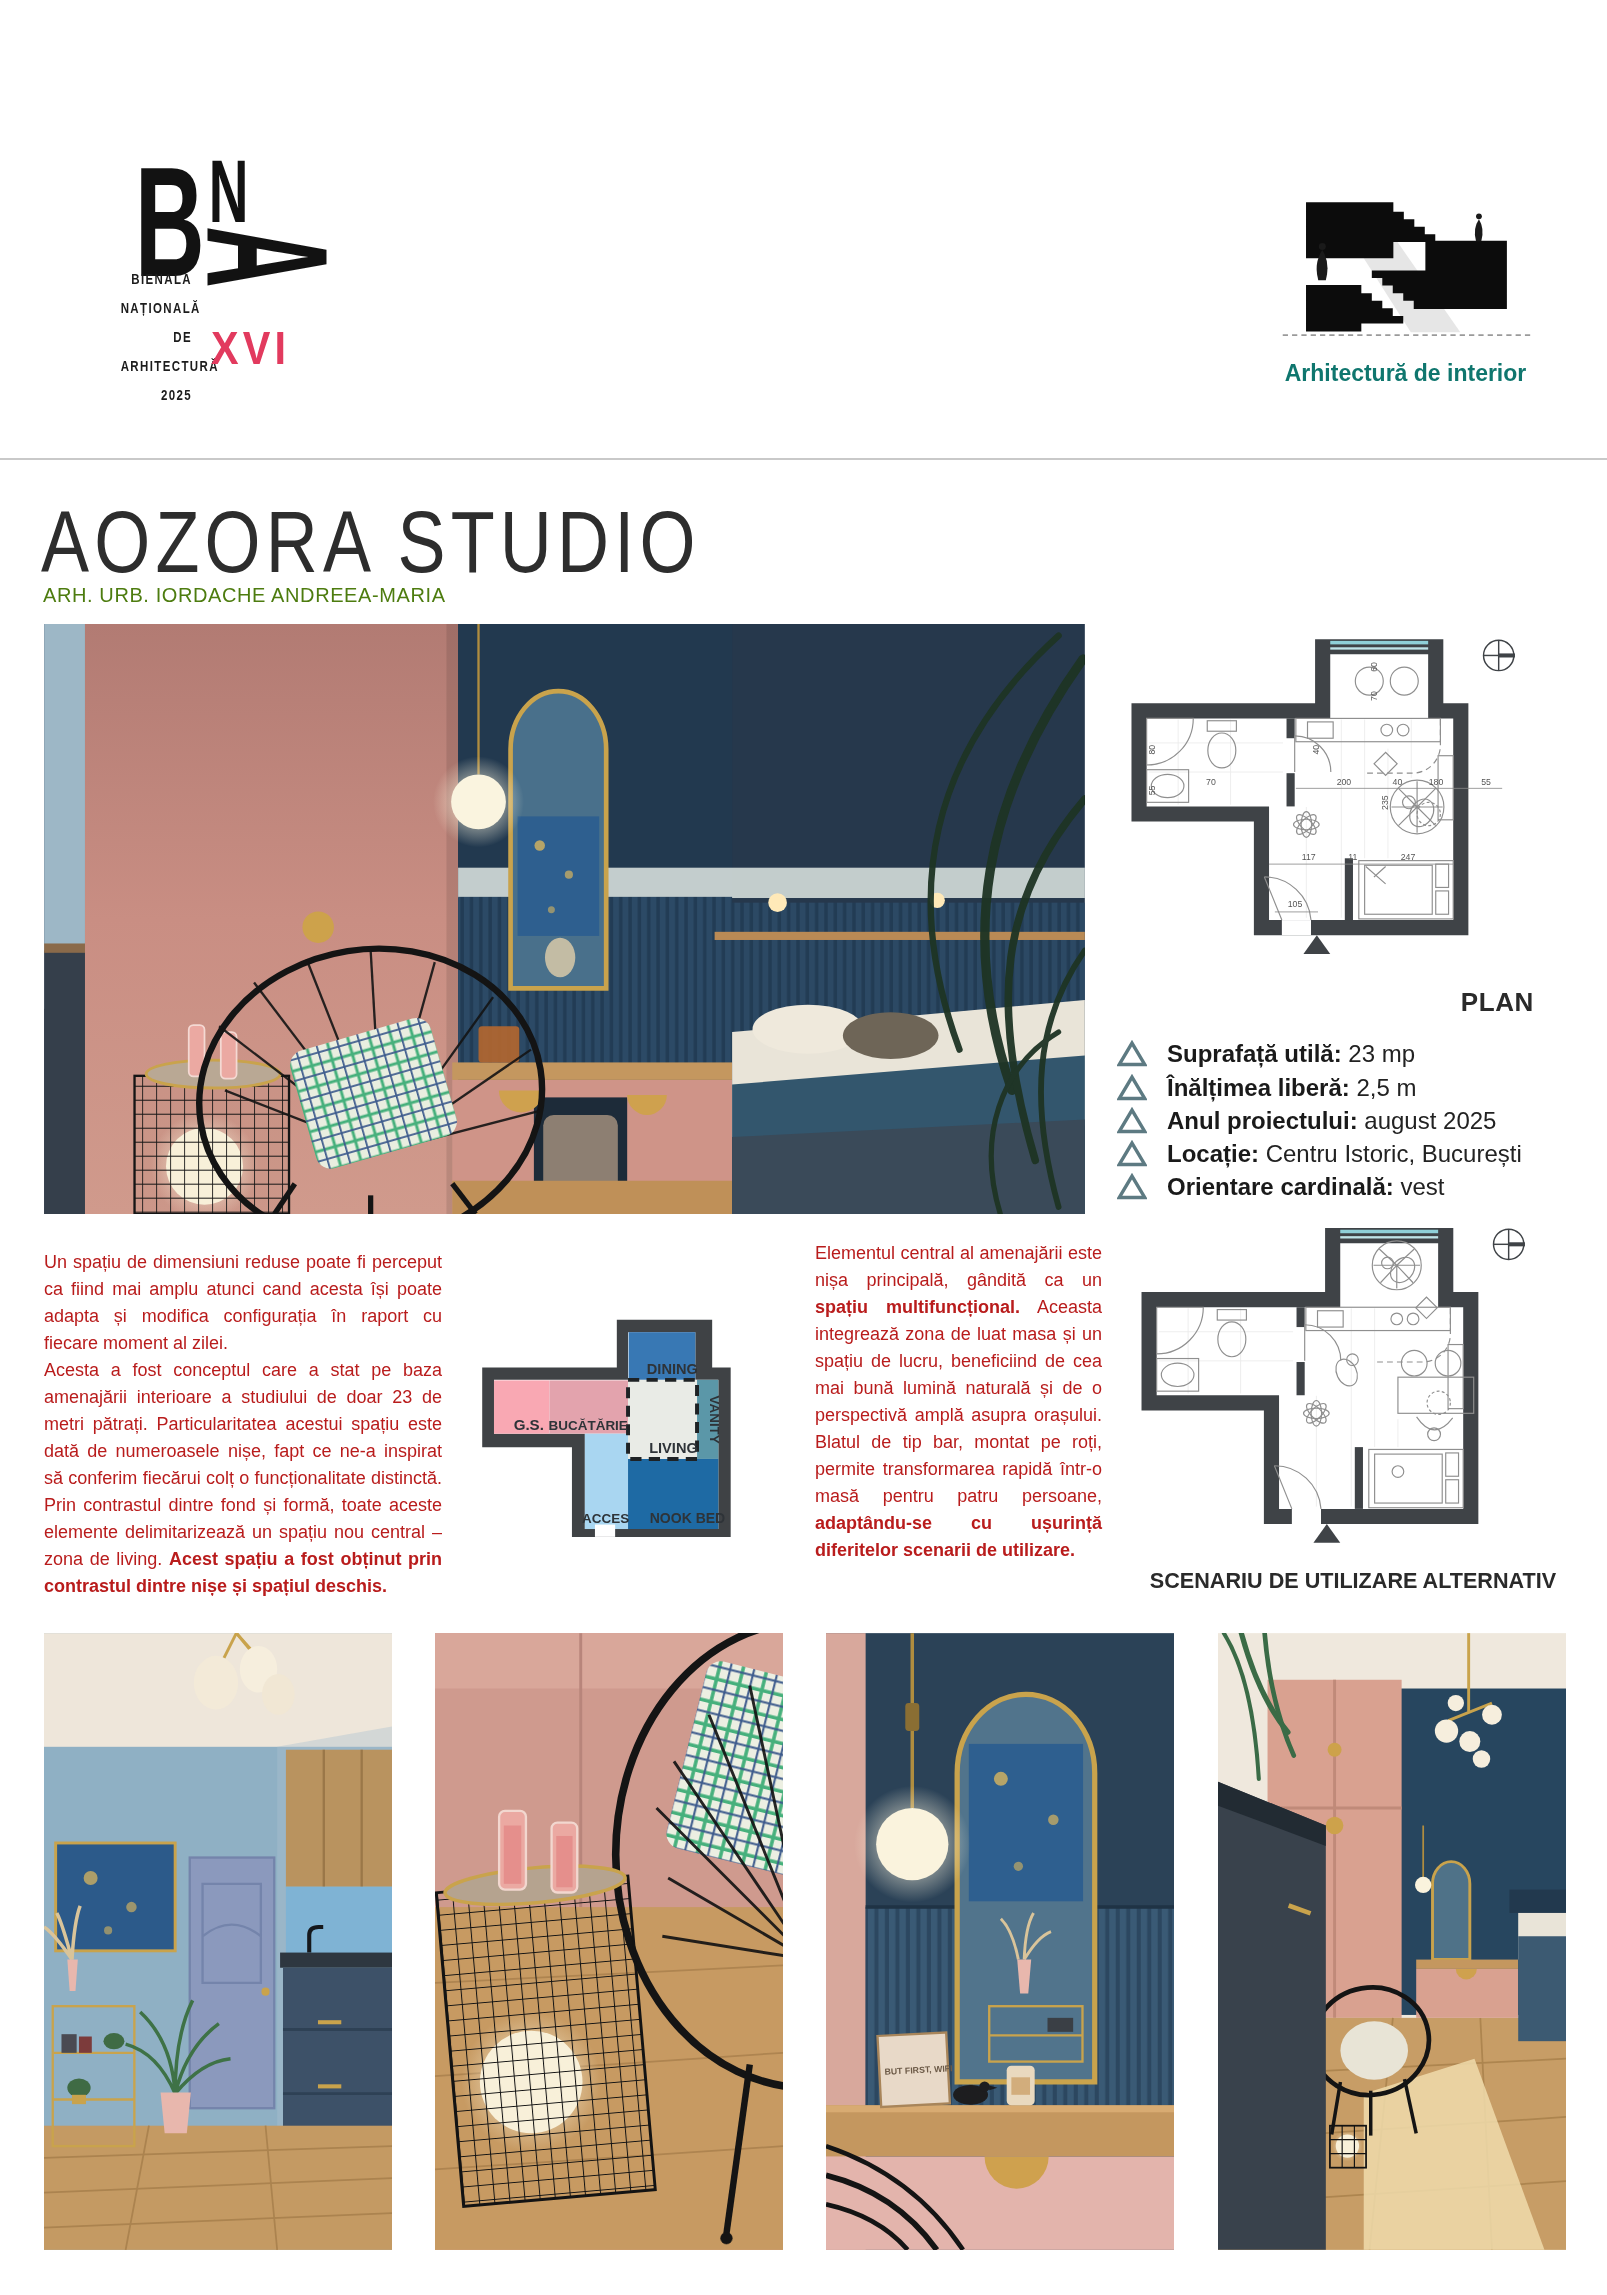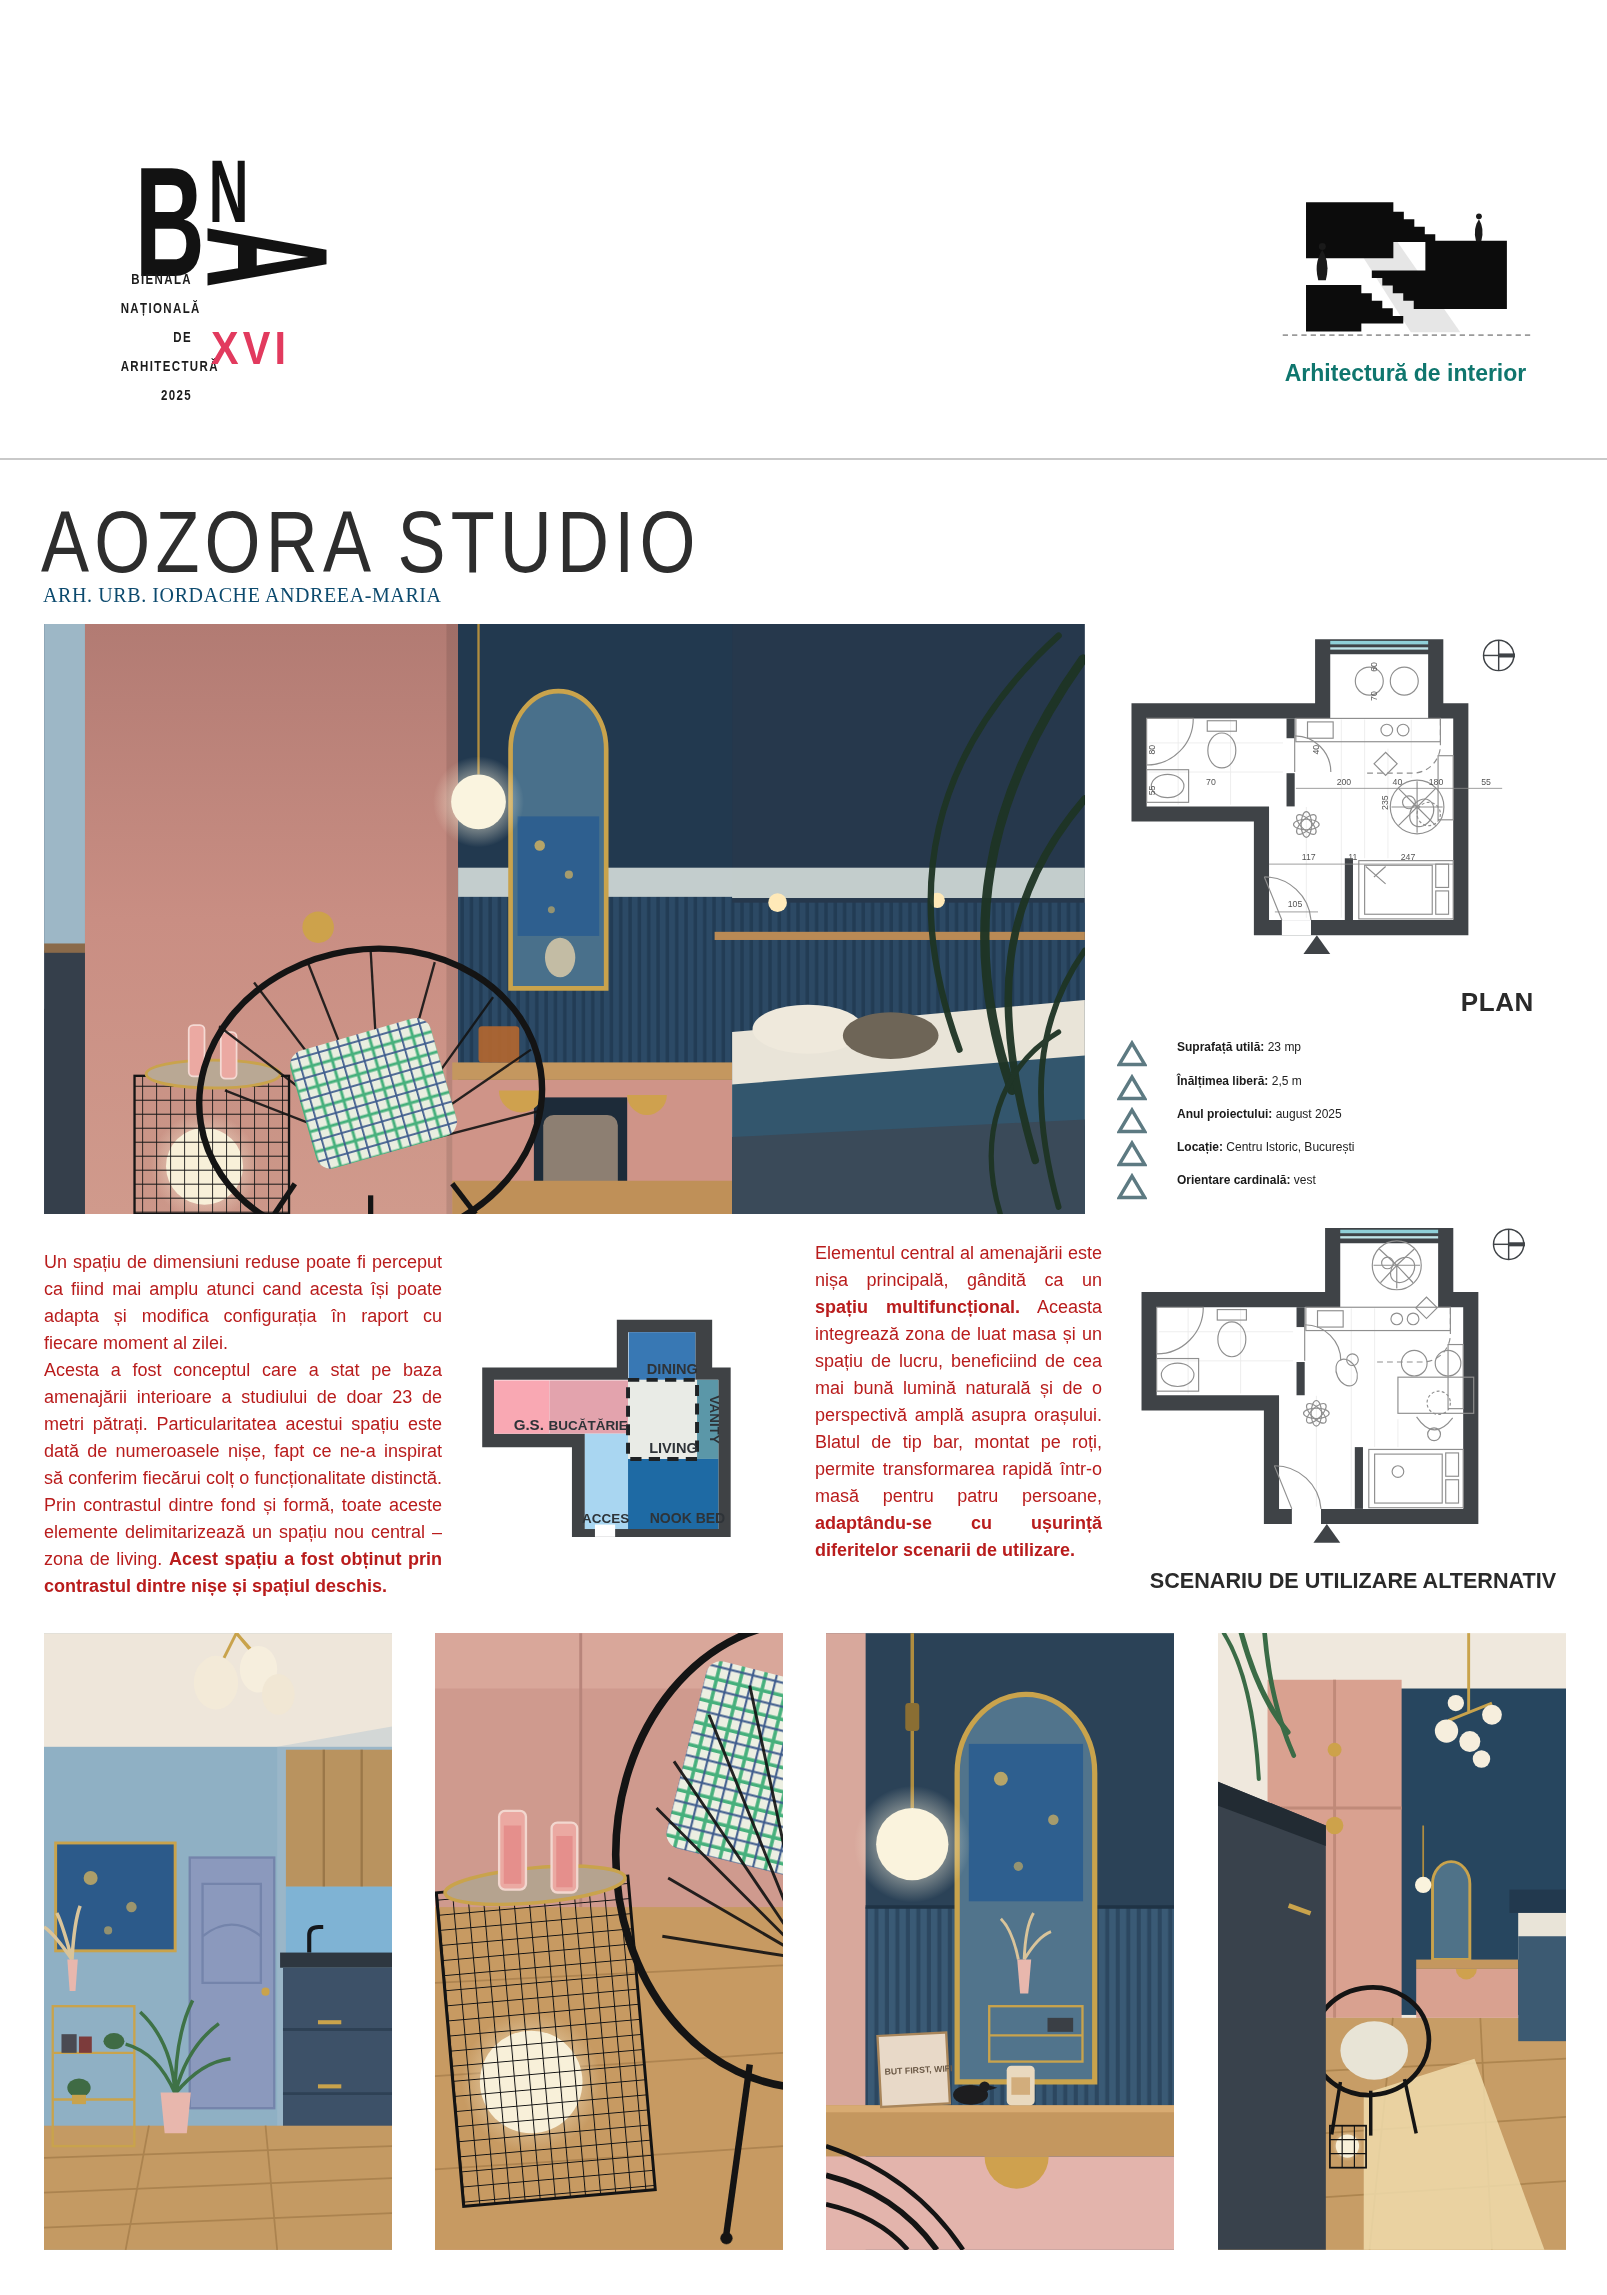--- a/index.html
+++ b/index.html
@@ -6,25 +6,25 @@
   body{font-family:"Liberation Sans",sans-serif;color:#1f1f1f;}
   #board{position:relative;width:1607px;height:2295px;background:#fff;overflow:hidden;}
   .abs{position:absolute;}
   
   #divider{left:0;top:458px;width:1607px;height:1.7px;background:#c9c9c9;}
   #bna-caption{left:105px;top:265px;width:87px;text-align:right;font-size:14px;font-weight:700;letter-spacing:1.7px;line-height:29px;color:#1c1c1c;transform:scaleX(.82);transform-origin:right top;}
   #bna-edition{left:211px;top:320px;font-size:47px;font-weight:700;letter-spacing:4.7px;transform:scaleX(.88);transform-origin:left top;}
   #cat-caption{left:1242px;top:360px;width:327px;text-align:center;font-size:23px;font-weight:700;color:#0f766e;}
   
   #page-title{left:41px;top:491px;font-size:72px;font-weight:400;letter-spacing:5.2px;color:#2d2d2d;transform:scaleY(1.22);transform-origin:left top;white-space:nowrap;}
-  #page-subtitle{left:43px;top:584px;font-size:20px;font-weight:400;letter-spacing:0.6px;color:#0c4a6e;font-family:Liberation Serif, serif;}
+  #page-subtitle{left:43px;top:584px;font-size:20px;font-weight:400;letter-spacing:0.6px;color:#4d7c0f;}
   
   .spec-row{position:absolute;left:1117px;width:443px;height:28px;}
   .spec-tri{position:absolute;left:0;top:1.2px;}
-  .spec-txt{position:absolute;left:60px;top:1.2px;font-size:12px;white-space:nowrap;color:#222;}
+  .spec-txt{position:absolute;left:50px;top:1.2px;font-size:24px;white-space:nowrap;color:#222;}
   .spec-txt b{font-weight:700;color:#1a1a1a;}
   
   .para{position:absolute;font-size:18px;line-height:27px;text-align:justify;color:#b91c1c;}
   #para-left{left:44px;top:1249px;width:398px;}
   #para-right{left:815px;top:1240px;width:287px;}
   .para p{margin:0;}
   .para .bold{font-weight:700;margin-top:16px;}
   
   #plan1-caption{left:1336px;top:987px;width:198px;text-align:right;font-size:26px;font-weight:700;color:#2a2a2a;letter-spacing:0.6px;}
   #plan2-caption{left:1137px;top:1568px;width:432px;text-align:center;font-size:21.6px;font-weight:700;color:#2a2a2a;}

